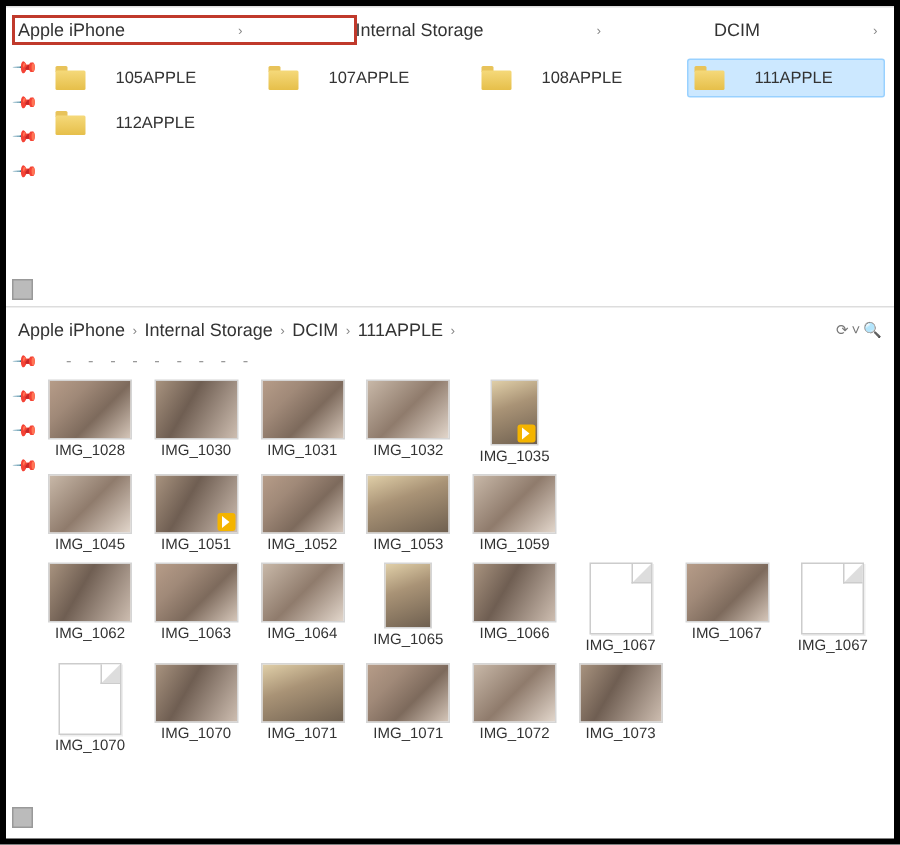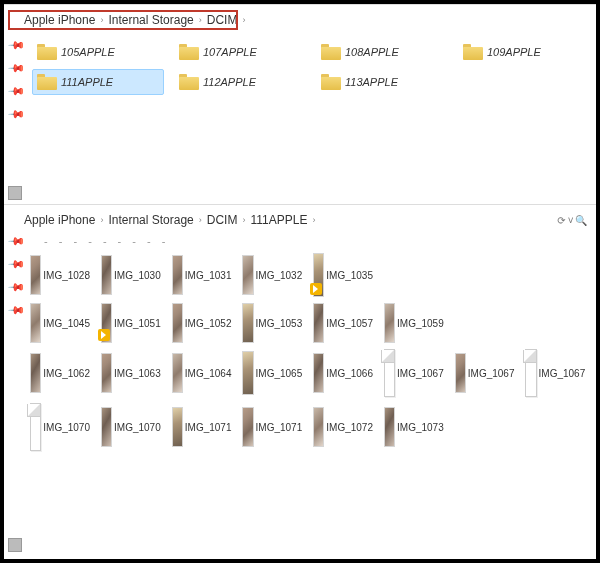--- a/index.html
+++ b/index.html
@@ -18,23 +18,24 @@
     position: relative;
     border-top: 1px solid #ddd;
     padding: 4px 6px 6px 6px;
   }
   .top-pane { height: 200px; }
   .bottom-pane { height: 352px; overflow: hidden;}
   .breadcrumb {
     display: flex;
     align-items: center;
     gap: 2px;
-    padding: 4px 14px;
+    padding: 4px 2px;
     font-size: 12px;
     color: #333;
+    justify-content: space-between;
   }
   .breadcrumb .sep { color: #888; font-size: 9px; padding: 0 3px;}
   .bc-hl {
     position: absolute;
     left: 4px;
     top: 5px;
     width: 230px;
     height: 20px;
     border: 2px solid #c0392b;
     pointer-events: none;
@@ -57,26 +58,25 @@
     margin-left: 22px;
     margin-top: 8px;
     display: grid;
     grid-template-columns: repeat(4, 1fr);
     column-gap: 10px;
     row-gap: 4px;
   }
   .folder-item {
     display: flex;
     align-items: center;
-    gap: 4px;
+    gap: 20px;
     padding: 3px 4px;
     border: 1px solid transparent;
     border-radius: 2px;
     height: 26px;
-    font-style: italic;
   }
   .folder-item.selected {
     background: #cce8ff;
     border-color: #99d1ff;
   }
   .folder-icon {
     width: 20px; height: 16px; position: relative; flex: none;
   }
   .folder-icon::before {
     content:""; position:absolute; left:0; top:0; width:8px; height:4px;
@@ -114,21 +114,21 @@
   }
   .trow-dashes {
     display:flex;
     gap: 36px;
     padding-left: 14px;
     color:#999;
     font-size:11px;
     letter-spacing: 4px;
   }
   .thumb {
-    display:flex; flex-direction:row; align-items:center; gap:2px;
+    display:flex; flex-direction:column; align-items:center; gap:2px;
     width: 60px;
   }
   .thumb-img {
     width: 56px; height: 40px;
     background: linear-gradient(135deg,#b69c88 0%, #a08978 30%, #7d6a5c 60%, #d5c6b9 100%);
     border: 1px solid #d5d5d5;
     position: relative;
   }
   .thumb-img.var2 { background: linear-gradient(135deg,#c8b8a8 0%, #8f7b6c 50%, #e2d6cb 100%);}
   .thumb-img.var3 { background: linear-gradient(120deg,#a8937f 0%, #6f5e52 40%, #cdbdb0 100%);}
@@ -184,35 +184,27 @@
         <div class="folder-label">105APPLE</div>
       </div>
       <div class="folder-item">
         <div class="folder-icon"></div>
         <div class="folder-label">107APPLE</div>
       </div>
       <div class="folder-item">
         <div class="folder-icon"></div>
         <div class="folder-label">108APPLE</div>
       </div>
+      <div class="folder-item selected">
+        <div class="folder-icon"></div>
+        <div class="folder-label">111APPLE</div>
+      </div>
       <div class="folder-item">
         <div class="folder-icon"></div>
-        <div class="folder-label">109APPLE</div>
-      </div>
-      <div class="folder-item selected">
-        <div class="folder-icon"></div>
-        <div class="folder-label">111APPLE</div>
-      </div>
-      <div class="folder-item">
-        <div class="folder-icon"></div>
         <div class="folder-label">112APPLE</div>
-      </div>
-      <div class="folder-item">
-        <div class="folder-icon"></div>
-        <div class="folder-label">113APPLE</div>
       </div>
     </div>
 
   <div class="scroll-stub"></div>
 </div>
 
 <div class="pane bottom-pane">
   <div class="bottom-bc-row">
     <div class="breadcrumb" id="bc-bottom">
         <span>Apple iPhone</span>
@@ -278,24 +270,20 @@
           </div>
           <div class="thumb">
             <div class="thumb-img"></div>
             <div class="thumb-label">IMG_1052</div>
           </div>
           <div class="thumb">
             <div class="thumb-img var4"></div>
             <div class="thumb-label">IMG_1053</div>
           </div>
           <div class="thumb">
-            <div class="thumb-img var3"></div>
-            <div class="thumb-label">IMG_1057</div>
-          </div>
-          <div class="thumb">
             <div class="thumb-img var2"></div>
             <div class="thumb-label">IMG_1059</div>
           </div>
         </div>
         <div class="trow">
           <div class="thumb">
             <div class="thumb-img var3"></div>
             <div class="thumb-label">IMG_1062</div>
           </div>
           <div class="thumb">

